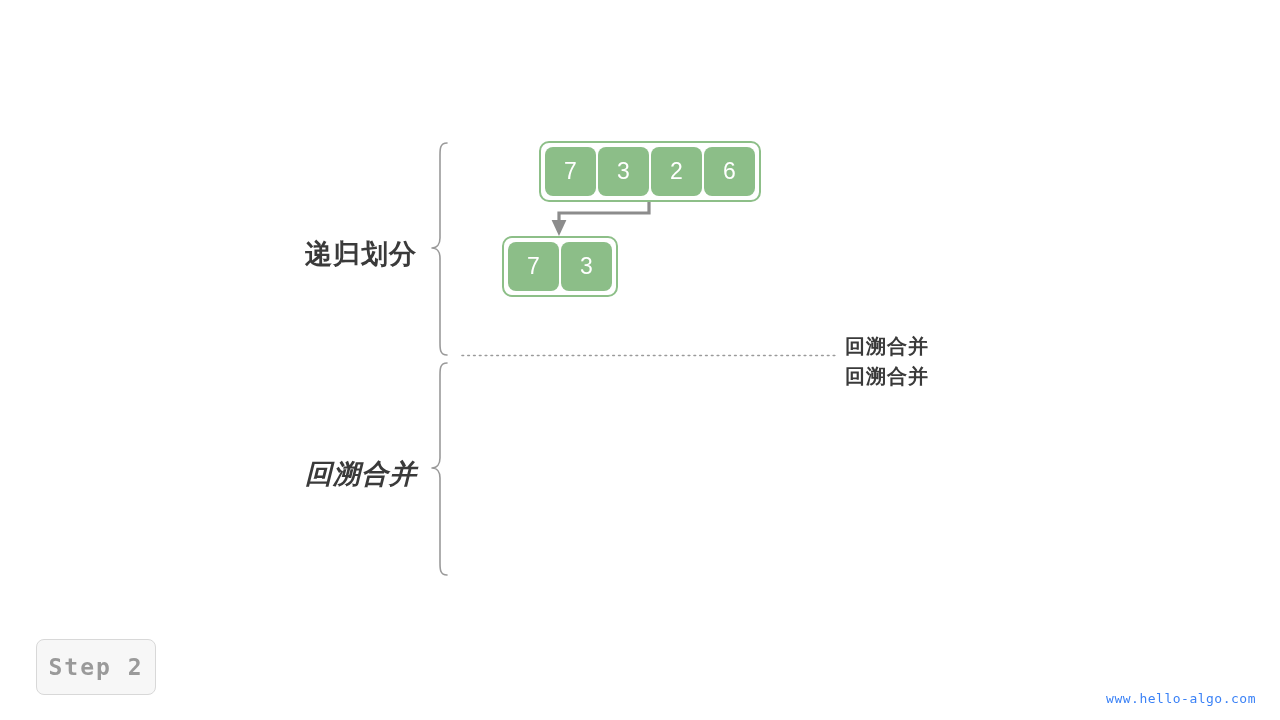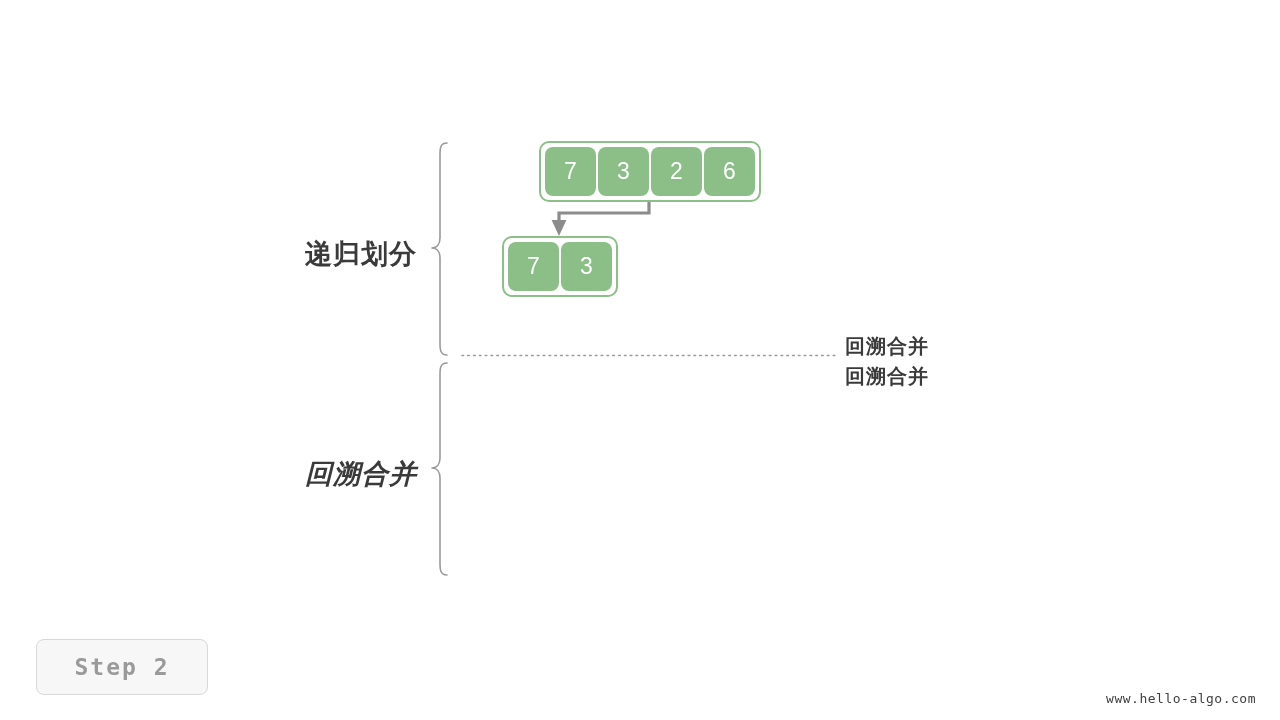--- a/index.html
+++ b/index.html
@@ -76,21 +76,21 @@
   #array-root .cell { width: 51px; height: 49px; }
 
   #array-left { left: 502px; top: 236px; }
   #array-left .cell { width: 51px; height: 49px; }
 
   
   #step-badge {
     position: absolute;
     left: 36px;
     top: 639px;
-    width: 172px;
+    width: 120px;
     height: 56px;
     box-sizing: border-box;
     border: 1px solid #d8d8d8;
     border-radius: 8px;
     background: #f7f7f7;
     color: #9a9a9a;
     font-family: "DejaVu Sans Mono", "Liberation Mono", monospace;
     font-size: 23px;
     font-weight: bold;
     letter-spacing: 2px;
@@ -100,21 +100,21 @@
     user-select: none;
   }
 
   
   #watermark {
     position: absolute;
     right: 24px;
     bottom: 14px;
     font-family: "DejaVu Sans Mono", "Liberation Mono", monospace;
     font-size: 13px;
-    color: #404040;
+    color: #3b82f6;
     letter-spacing: 0.5px;
     white-space: nowrap;
   }
 </style>
 </head>
 <body>
 
 <svg id="canvas" viewBox="0 0 1280 720">
 
   <path fill="none" stroke="#9a9a9a" stroke-width="1.6" stroke-linecap="round" stroke-linejoin="round" d="M 447 143

